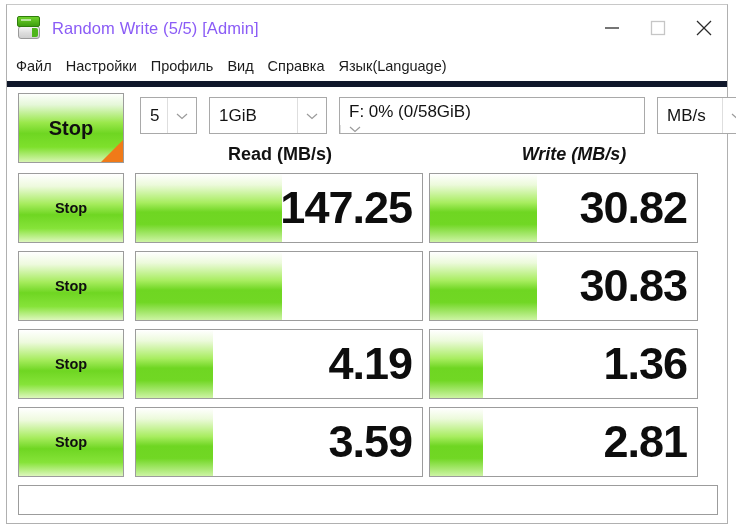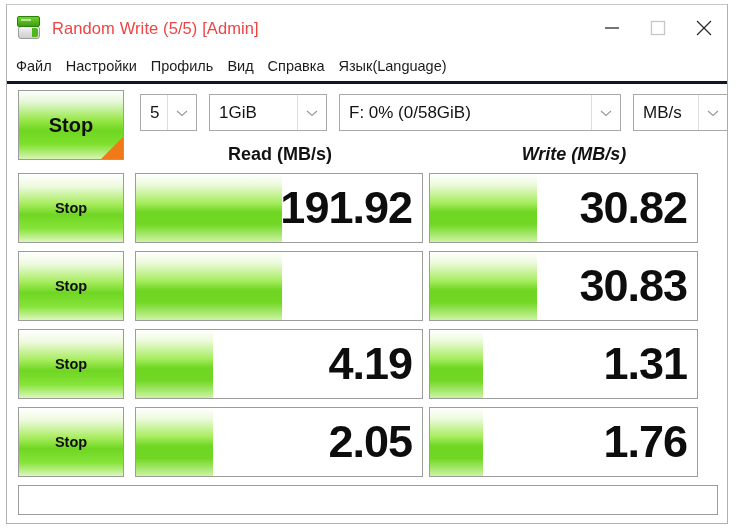--- a/index.html
+++ b/index.html
@@ -79,21 +79,21 @@
     content: "";
     position: absolute;
     left: 3px;
     top: 2px;
     right: 8px;
     height: 2px;
     background: rgba(255,255,255,.55);
   }
   .title-text {
     font-size: 16.5px;
-    color: #ef4444;
+    color: #8b5cf6;
     letter-spacing: .1px;
     white-space: nowrap;
   }
 
   .win-controls {
     position: absolute;
     right: 0;
     top: 0;
     height: 46px;
     display: flex;
@@ -107,21 +107,21 @@
     cursor: default;
   }
   .win-btn svg { display: block; }
 
   
   .menubar {
     height: 30px;
     display: flex;
     align-items: center;
     padding-left: 9px;
-    border-bottom: 3px solid #0f172a;
+    border-bottom: 6px solid #0f172a;
     background: #ffffff;
   }
   .menu-item {
     font-size: 14.5px;
     color: #1c1c1c;
     padding: 2px 9px 2px 0;
     margin-right: 5px;
     white-space: nowrap;
     cursor: default;
   }
@@ -197,21 +197,21 @@
   .combo .carrow {
     width: 28px;
     display: flex;
     align-items: center;
     justify-content: center;
     border-left: 1px solid #dedede;
     flex: none;
   }
   .combo-loops  { width: 57px; }
   .combo-size   { width: 118px; text-align: center; }
-  .combo-drive  { width: 282px; }
+  .combo-drive  { width: 306px; flex-direction: column; }
   .combo-unit   { width: 95px; margin-right: 0; }
 
   
   .headers {
     position: absolute;
     left: 0;
     top: 139px;
     width: 100%;
     height: 28px;
   }
@@ -407,21 +407,21 @@
   </div>
 
   <div class="results">
 
     <div class="row">
       <div class="cell cell-btn">
         <span class="label">Stop</span>
       </div>
       <div class="cell cell-read">
         <div class="fill" style="width: 51%;"></div>
-        <div class="score">191.92</div>
+        <div class="score">147.25</div>
       </div>
       <div class="cell cell-write">
         <div class="fill" style="width: 40%;"></div>
         <div class="score">30.82</div>
       </div>
     </div>
 
     <div class="row">
       <div class="cell cell-btn">
         <span class="label">Stop</span>
@@ -438,35 +438,35 @@
     <div class="row">
       <div class="cell cell-btn">
         <span class="label">Stop</span>
       </div>
       <div class="cell cell-read">
         <div class="fill" style="width: 27%;"></div>
         <div class="score">4.19</div>
       </div>
       <div class="cell cell-write">
         <div class="fill" style="width: 20%;"></div>
-        <div class="score">1.31</div>
+        <div class="score">1.36</div>
       </div>
     </div>
 
     <div class="row">
       <div class="cell cell-btn">
         <span class="label">Stop</span>
       </div>
       <div class="cell cell-read">
         <div class="fill" style="width: 27%;"></div>
-        <div class="score">2.05</div>
+        <div class="score">3.59</div>
       </div>
       <div class="cell cell-write">
         <div class="fill" style="width: 20%;"></div>
-        <div class="score">1.76</div>
+        <div class="score">2.81</div>
       </div>
     </div>
 
   </div>
 
   <div class="comment-box" title=""></div>
 
 </div>
 
 </body></html>

